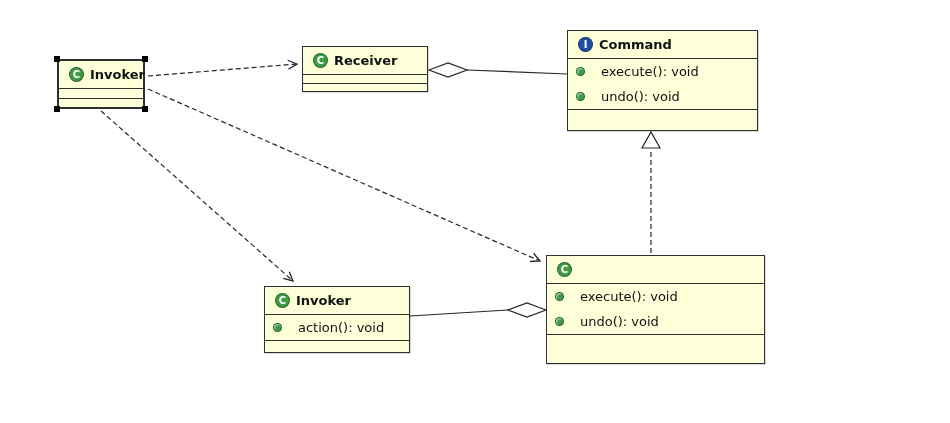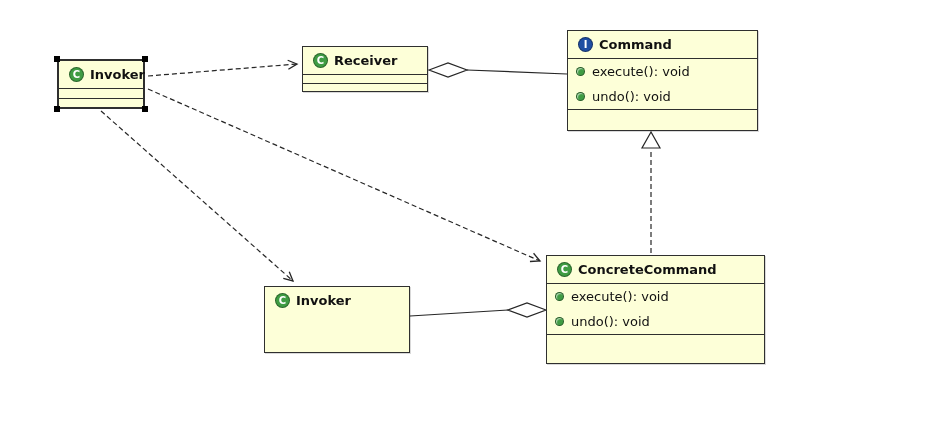--- a/index.html
+++ b/index.html
@@ -50,21 +50,21 @@
     border:1px solid rgba(0,0,0,0.35);
   }
   .badge.class{background:var(--class-icon);}
   .badge.interface{background:var(--interface-icon);}
 
   .compartment{flex:1 1 auto;border-top:1px solid var(--box-border);}
 
   .members{border-top:1px solid var(--box-border);border-bottom:1px solid var(--box-border);flex:0 0 auto;}
   .method-row{
     height:25px;
-    display:flex;align-items:center;gap:7px;
+    display:flex;align-items:center;gap:16px;
     padding:0 8px;white-space:nowrap;
   }
   .mdot{
     width:9px;height:9px;border-radius:50%;
     background:var(--method-icon);
     border:1px solid rgba(0,0,0,0.4);
     box-shadow:inset 1px 1px 1px rgba(255,255,255,0.6);
     flex:0 0 auto;
   }
   .rest{flex:1 1 auto;}
@@ -144,27 +144,32 @@
       </div>
     </div>
     <div class="rest"></div>
   </div>
 
   <div class="uml-box" style="left:264px;top:286px;width:146px;height:67px;">
     <div class="title">
       <span class="badge class">C</span>
       <span class="name">Invoker</span>
     </div>
+    <div class="members">
+      <div class="method-row">
+        <span class="mdot"></span>
+        <span>action(): void</span>
+      </div>
+    </div>
     <div class="rest"></div>
   </div>
 
   <div class="uml-box" style="left:546px;top:255px;width:219px;height:109px;">
     <div class="title">
       <span class="badge class">C</span>
-      <span class="name">ConcreteCommand</span>
     </div>
     <div class="members">
       <div class="method-row">
         <span class="mdot"></span>
         <span>execute(): void</span>
       </div>
       <div class="method-row">
         <span class="mdot"></span>
         <span>undo(): void</span>
       </div>

